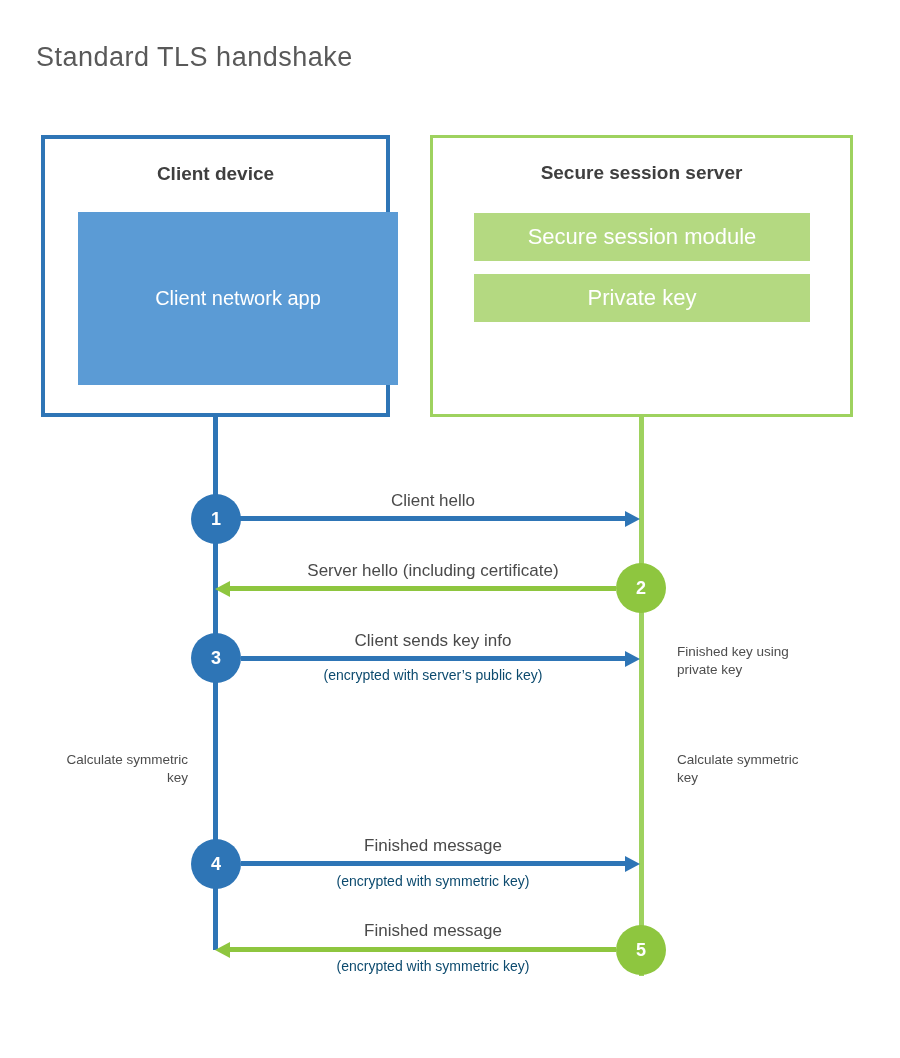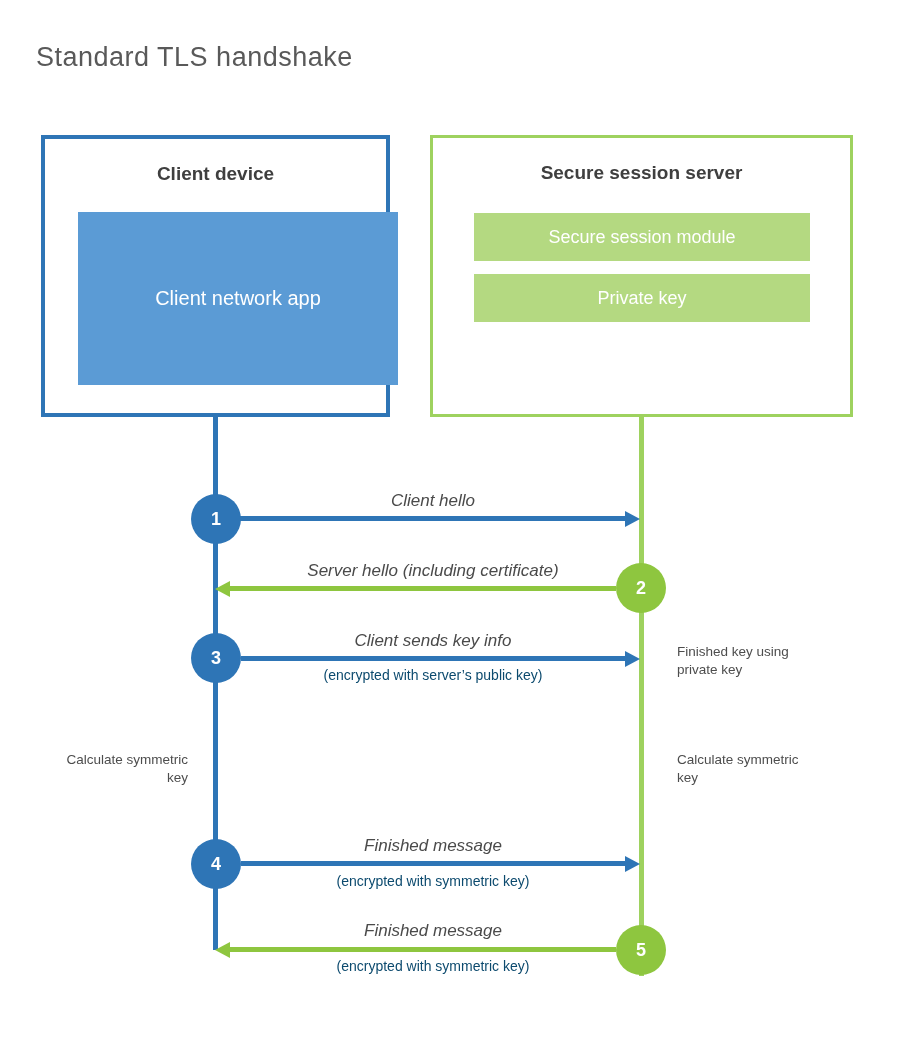--- a/index.html
+++ b/index.html
@@ -26,21 +26,21 @@
   .client-app {
     position: absolute; left: 33px; top: 73px; width: 320px; height: 173px;
     background: #5b9bd5; display: flex; align-items: center; justify-content: center;
     color: #ffffff; font-size: 20px; text-align: center;
   }
   .client-app span { display: inline-block; width: 180px; line-height: 1.45; }
   .server-modules { position: absolute; left: 41px; top: 75px; width: 336px; }
   .server-bar {
     height: 48px; margin-bottom: 13px; background: #b4d981;
     display: flex; align-items: center; justify-content: center;
-    color: #ffffff; font-size: 18px;
+    color: #ffffff; font-size: 22px;
   }
 
   
   .lifeline { position: absolute; width: 5px; }
   .lifeline-blue  { left: 213px; top: 405px; height: 533px; background: #2e75b6; }
   .lifeline-green { left: 639px; top: 404px; height: 560px; background: #9ed25f; }
 
   
   .step-circle {
     position: absolute; width: 50px; height: 50px; border-radius: 50%;
@@ -70,21 +70,21 @@
   .a3-line { left: 241px; top: 644px; width: 385px; }
   .a3-head { left: 625px; top: 639px; }
   .a4-line { left: 241px; top: 849px; width: 385px; }
   .a4-head { left: 625px; top: 844px; }
   .a5-line { left: 230px; top: 935px; width: 386px; }
   .a5-head { left: 215px; top: 930px; }
 
   
   .msg-label {
     position: absolute; left: 240px; width: 386px; text-align: center;
-    font-size: 17px; color: #4a4a4a; font-style: italic;
+    font-size: 17px; color: #4a4a4a;
   }
   .msg-sub {
     position: absolute; left: 240px; width: 386px; text-align: center;
     font-size: 14px; color: #0c4a6e;
   }
   .l1 { top: 479px; }
   .l2 { top: 549px; }
   .l3 { top: 619px; }  .s3 { top: 655px; }
   .l4 { top: 824px; }  .s4 { top: 861px; }
   .l5 { top: 909px; }  .s5 { top: 946px; }

